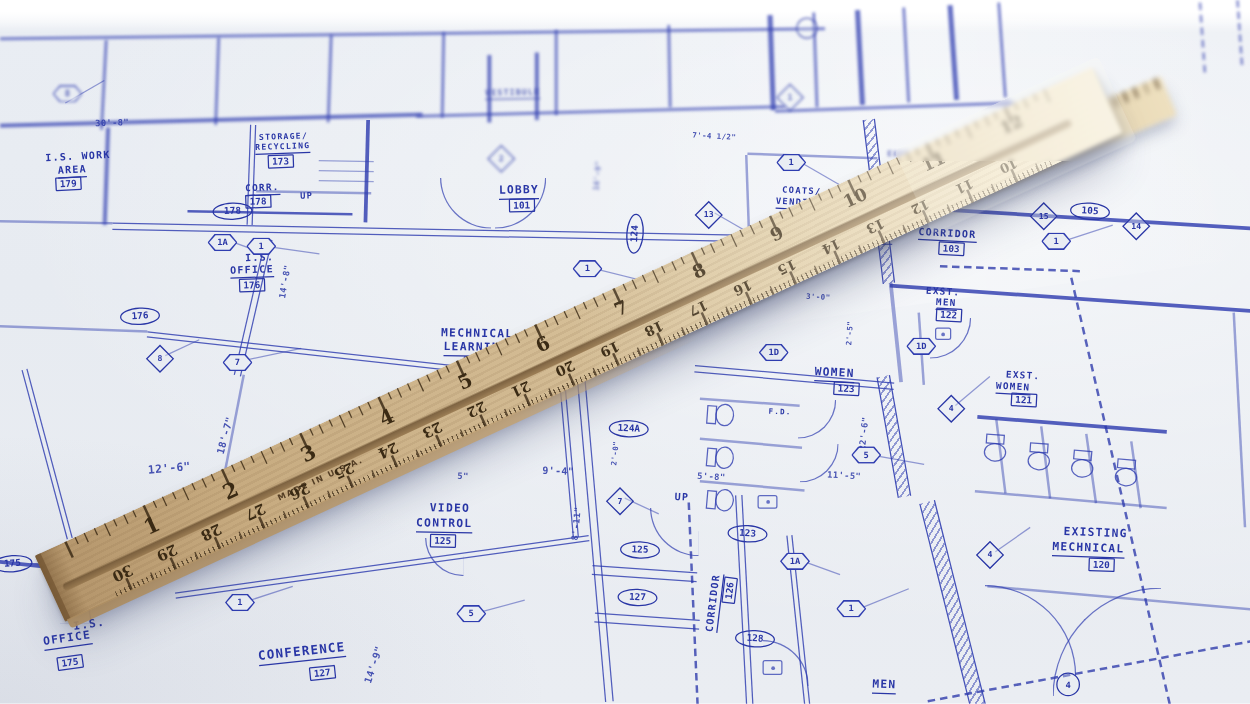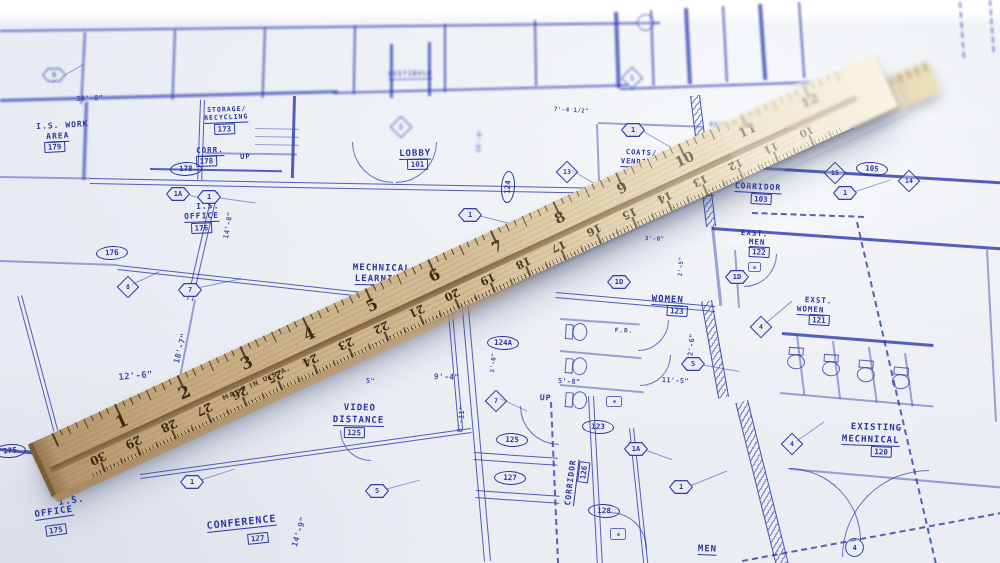--- a/index.html
+++ b/index.html
@@ -199,21 +199,21 @@
       <div class="lbl" style="left: 196px; top: 202px; font-size: 8px; transform: rotate(-2deg);">I.S.</div>
       <div class="lbl u" style="left: 184px; top: 212px; font-size: 8px; transform: rotate(-2deg);">OFFICE</div>
       <div class="lbl u" style="left: 399px; top: 148px; font-size: 9px; transform: rotate(-1deg);">LOBBY</div>
       <div class="lbl u blur" style="left: 388px; top: 70px; font-size: 6.5px; transform: rotate(-1deg);">VESTIBULE</div>
       <div class="lbl" style="left: 353px; top: 262px; font-size: 9px; transform: rotate(1deg);">MECHNICAL</div>
       <div class="lbl u" style="left: 355px; top: 273px; font-size: 9px; transform: rotate(1deg);">LEARNING</div>
       <div class="lbl" style="left: 626px; top: 148px; font-size: 7px; transform: rotate(3deg);">COATS/</div>
       <div class="lbl u" style="left: 621px; top: 157px; font-size: 7px; transform: rotate(3deg);">VENDING</div>
       <div class="lbl blur" style="left: 710px; top: 120px; font-size: 6px; transform: rotate(3deg);">EXST.</div>
       <div class="lbl" style="left: 344px; top: 402px; font-size: 9px; transform: rotate(1deg);">VIDEO</div>
-      <div class="lbl u" style="left: 333px; top: 414px; font-size: 9px; transform: rotate(1deg);">DISTANCE</div>
+      <div class="lbl u" style="left: 333px; top: 414px; font-size: 9px; transform: rotate(1deg);">CONTROL</div>
       <div class="lbl u" style="left: 206px; top: 520px; font-size: 10px; transform: rotate(-6deg);">CONFERENCE</div>
       <div class="lbl" style="left: 58px; top: 497px; font-size: 9px; transform: rotate(-8deg);">I.S.</div>
       <div class="lbl u" style="left: 34px; top: 509px; font-size: 9px; transform: rotate(-8deg);">OFFICE</div>
       <div class="lbl u" style="left: 652px; top: 293px; font-size: 9px; transform: rotate(3deg);">WOMEN</div>
       <div class="lbl u" style="left: 698px; top: 543px; font-size: 9px; transform: rotate(2deg);">MEN</div>
       <div class="lbl" style="left: 741px; top: 228px; font-size: 7.5px; transform: rotate(3deg);">EXST.</div>
       <div class="lbl u" style="left: 749px; top: 237px; font-size: 7.5px; transform: rotate(3deg);">MEN</div>
       <div class="lbl" style="left: 805px; top: 295px; font-size: 7.5px; transform: rotate(3deg);">EXST.</div>
       <div class="lbl u" style="left: 797px; top: 304px; font-size: 7.5px; transform: rotate(3deg);">WOMEN</div>
       <div class="lbl" style="left: 851px; top: 421px; font-size: 9px; transform: rotate(2deg);">EXISTING</div>

